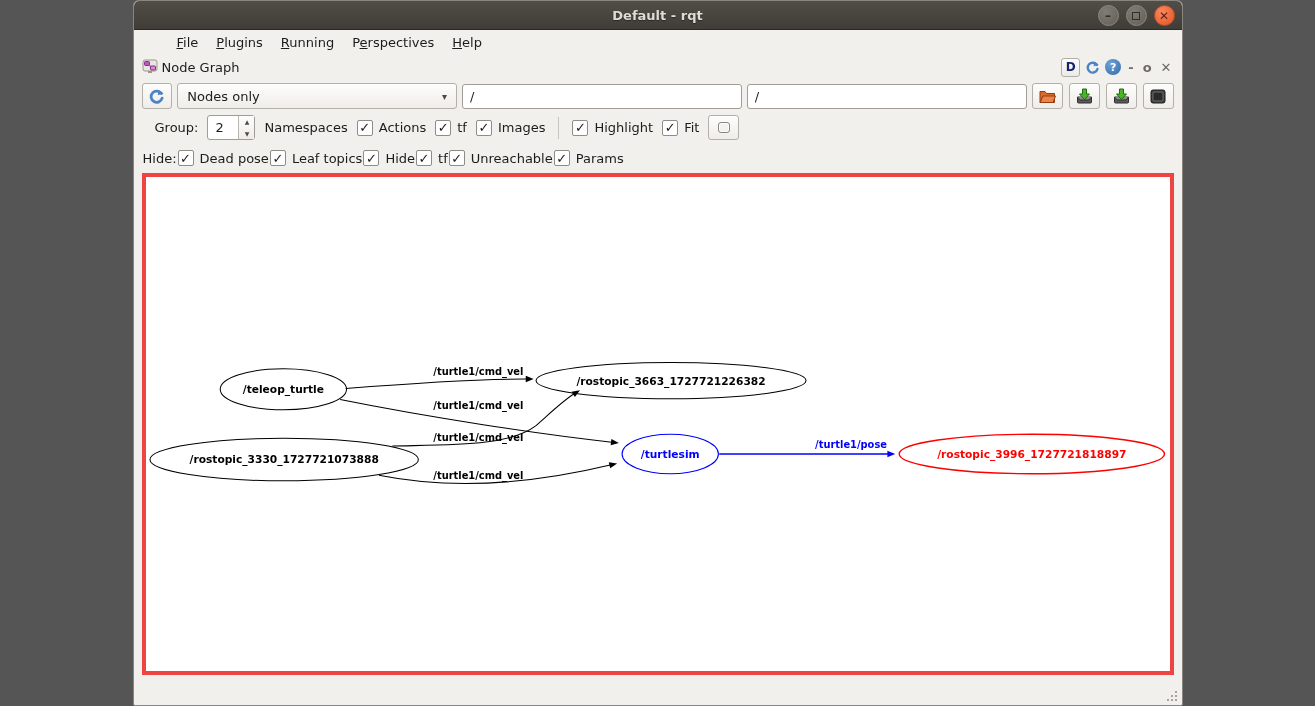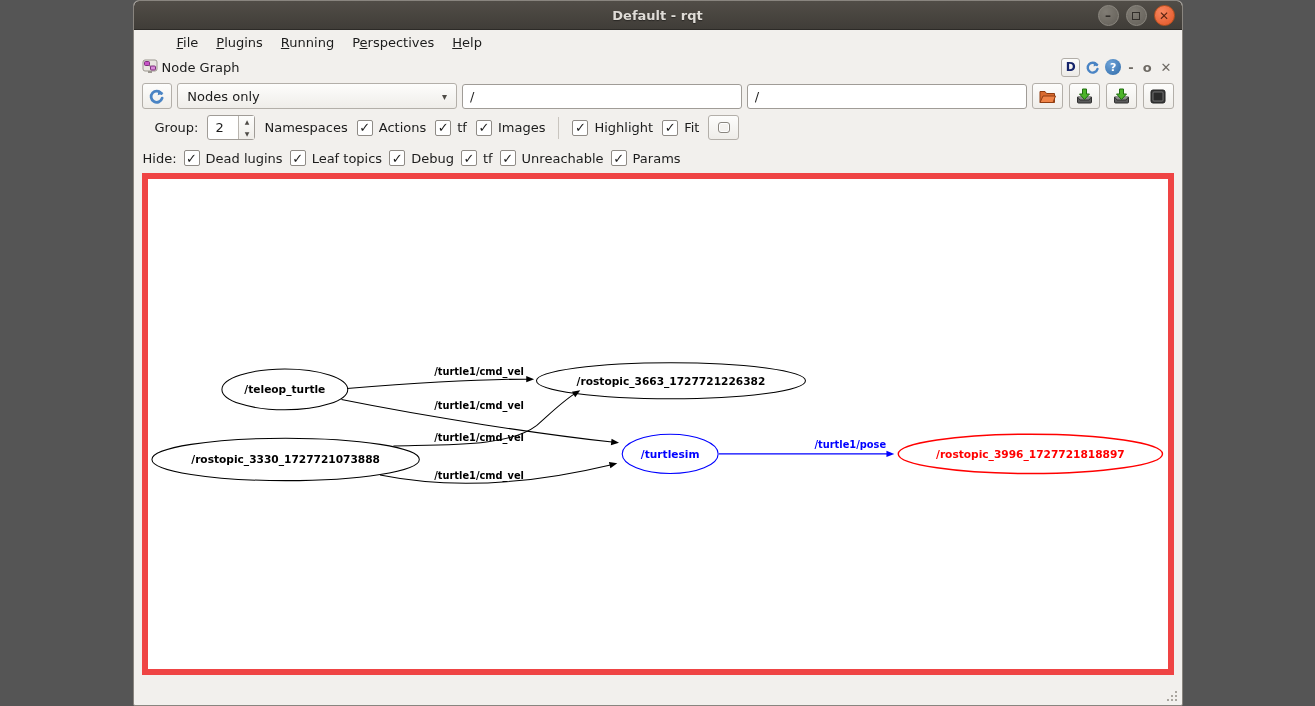--- a/index.html
+++ b/index.html
@@ -54,36 +54,36 @@
     background:linear-gradient(#fdfdfc,#efede9); display:flex; align-items:center; padding:0 9px; gap:10px;
   }
   .combo-arrow { margin-left:auto; color:#4e4b46; font-size:10px; }
   .text-input {
     width:281px; height:25px; border:1px solid #a09c97; border-radius:3px; background:#fff;
     padding:0 7px; font:13px "DejaVu Sans", sans-serif; color:#1c1c1c; outline:none;
   }
   .tb-right { margin-left:auto; display:flex; gap:6px; }
   
   .options-row { height:31px; flex:none; display:flex; align-items:center; padding:0 9px; gap:9px;margin-left:12px; }
-  .hide-row { height:30px; flex:none; display:flex; align-items:center; padding:0 9px; gap:7px; }
+  .hide-row { height:30px; flex:none; display:flex; align-items:center; padding:0 9px; gap:1px; }
   .spinbox { width:48px; height:25px; border:1px solid #a09c97; border-radius:3px; background:#fff; display:flex; }
   .spin-value { flex:1; display:flex; align-items:center; padding-left:7px; }
   .spin-btns { width:16px; border-left:1px solid #b9b5af; display:flex; flex-direction:column; background:linear-gradient(#fdfdfc,#efede9); }
   .spin-btn { flex:1; display:flex; align-items:center; justify-content:center; font-size:6px; color:#4e4b46; }
   .checkbox { display:flex; align-items:center; gap:6px; cursor:default; }
   .cb-box {
     width:16px; height:16px; background:#fff; border:1px solid #8f8b86; border-radius:2px;
     display:flex; align-items:center; justify-content:center; font-size:13px; font-weight:bold; color:#1a1a1a; line-height:1;
   }
   .vsep { width:1px; height:22px; background:#c9c5bf; margin:0 4px; }
   .fit-btn { width:31px; height:25px; border:1px solid #b3afa9; border-radius:3px;
     background:linear-gradient(#fdfdfc,#efede9); display:flex; align-items:center; justify-content:center; }
   .fit-glyph { width:12px; height:11px; border:1.6px solid #8a867f; border-radius:3px; background:#f4f2ef; box-shadow:inset 0 0 0 1px #fff; }
   
-  .canvas { flex:none; height:502px; margin:0 8px; background:#fff; border:6px solid #ef4444; }
+  .canvas { flex:none; height:502px; margin:0 8px; background:#fff; border:4px solid #ef4444; }
   .graph { width:100%; height:100%; display:block; }
   .graph text { font-family:"DejaVu Sans", sans-serif; font-weight:bold; }
   .node-label { font-size:13.5px; }
   .edge-label { font-size:12.5px; }
   
   .bottom-strip { flex:1; position:relative; }
   .resize-grip { position:absolute; right:5px; bottom:4px; width:13px; height:13px; }
   .resize-grip i { position:absolute; width:2px; height:2px; background:#aaa69f; }
 </style>
 </head>
@@ -216,29 +216,29 @@
     </span>
     <div class="fit-btn">
       <span class="fit-glyph"></span>
     </div>
   </div>
 
   <div class="hide-row">
     <span>Hide:</span>
     <span class="checkbox">
       <span class="cb-box">✓</span>
-      <span>Dead lugins</span>
+      <span>Dead pose</span>
     </span>
     <span class="checkbox">
       <span class="cb-box">✓</span>
       <span>Leaf topics</span>
     </span>
     <span class="checkbox">
       <span class="cb-box">✓</span>
-      <span>Debug</span>
+      <span>Hide</span>
     </span>
     <span class="checkbox">
       <span class="cb-box">✓</span>
       <span>tf</span>
     </span>
     <span class="checkbox">
       <span class="cb-box">✓</span>
       <span>Unreachable</span>
     </span>
     <span class="checkbox">

